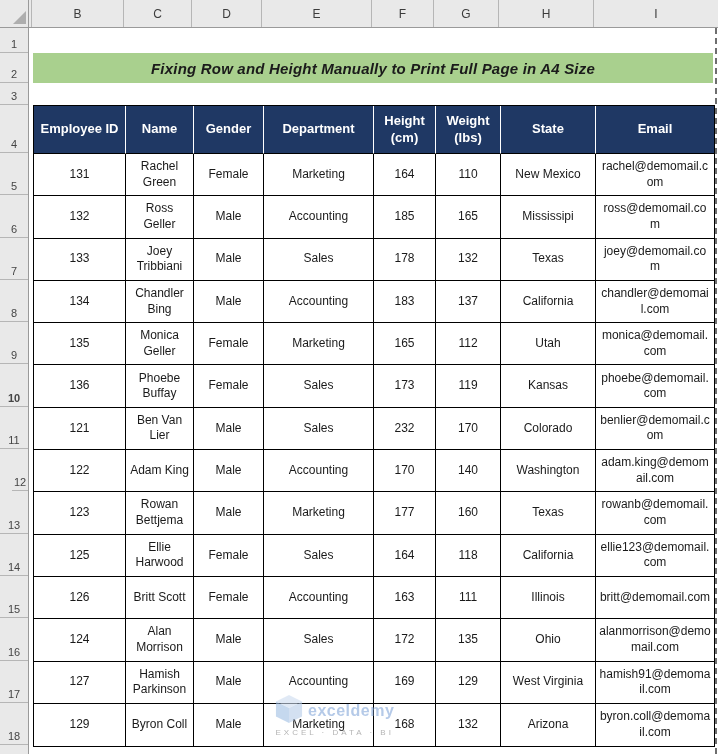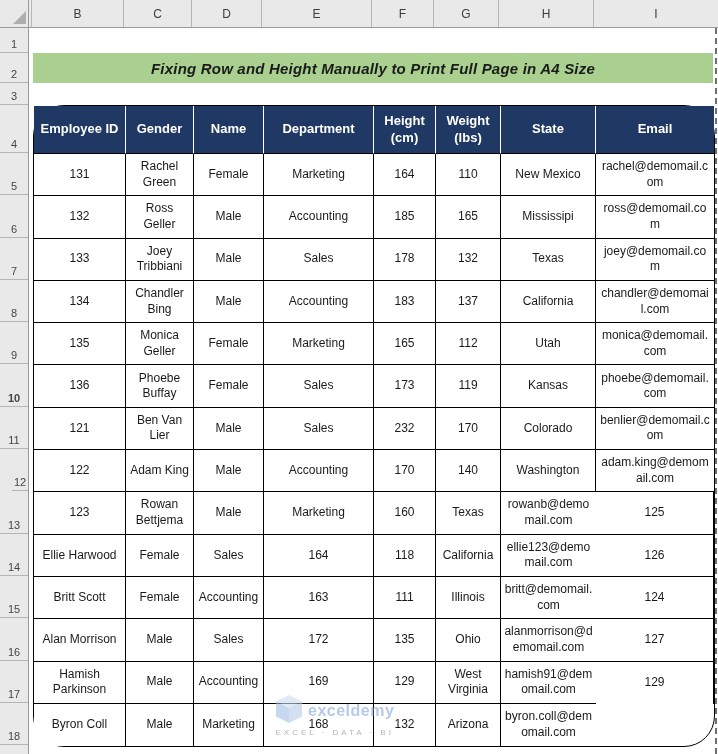--- a/index.html
+++ b/index.html
@@ -122,25 +122,25 @@
       <div class="rowhead" style="height: 42.3px;">15</div>
       <div class="rowhead" style="height: 42.3px;">16</div>
       <div class="rowhead" style="height: 42.3px;">17</div>
       <div class="rowhead" style="height: 42.3px;">18</div>
       <div class="rowhead fill"></div>
     </div>
 
   <div class="canvas">
     <div class="title-bar">Fixing Row and Height Manually to Print Full Page in A4 Size</div>
 
-    <div class="etable" style="grid-template-columns: 92px 68px 70px 110px 62px 65px 95px 118px; grid-template-rows: 48px 42.3px 42.3px 42.3px 42.3px 42.3px 42.3px 42.3px 42.3px 42.3px 42.3px 42.3px 42.3px 42.3px 42.3px; border-radius: 31px;">
+    <div class="etable" style="grid-template-columns: 92px 68px 70px 110px 62px 65px 95px 118px; grid-template-rows: 48px 42.3px 42.3px 42.3px 42.3px 42.3px 42.3px 42.3px 42.3px 42.3px 42.3px 42.3px 42.3px 42.3px 42.3px;">
 
     <div class="th">Employee ID</div>
+        <div class="th">Name</div>
         <div class="th">Gender</div>
-        <div class="th">Name</div>
         <div class="th">Department</div>
         <div class="th">Height (cm)</div>
         <div class="th">Weight (lbs)</div>
         <div class="th">State</div>
         <div class="th last-col">Email</div>
         <div class="td">131</div>
         <div class="td">Rachel Green</div>
         <div class="td">Female</div>
         <div class="td">Marketing</div>
         <div class="td">164</div>
@@ -200,20 +200,21 @@
         <div class="td">Male</div>
         <div class="td">Accounting</div>
         <div class="td">170</div>
         <div class="td">140</div>
         <div class="td">Washington</div>
         <div class="td last-col email">adam.king@demomail.com</div>
         <div class="td">123</div>
         <div class="td">Rowan Bettjema</div>
         <div class="td">Male</div>
         <div class="td">Marketing</div>
+        <div class="td">177</div>
         <div class="td">160</div>
         <div class="td">Texas</div>
         <div class="td last-col email">rowanb@demomail.com</div>
         <div class="td">125</div>
         <div class="td">Ellie Harwood</div>
         <div class="td">Female</div>
         <div class="td">Sales</div>
         <div class="td">164</div>
         <div class="td">118</div>
         <div class="td">California</div>

